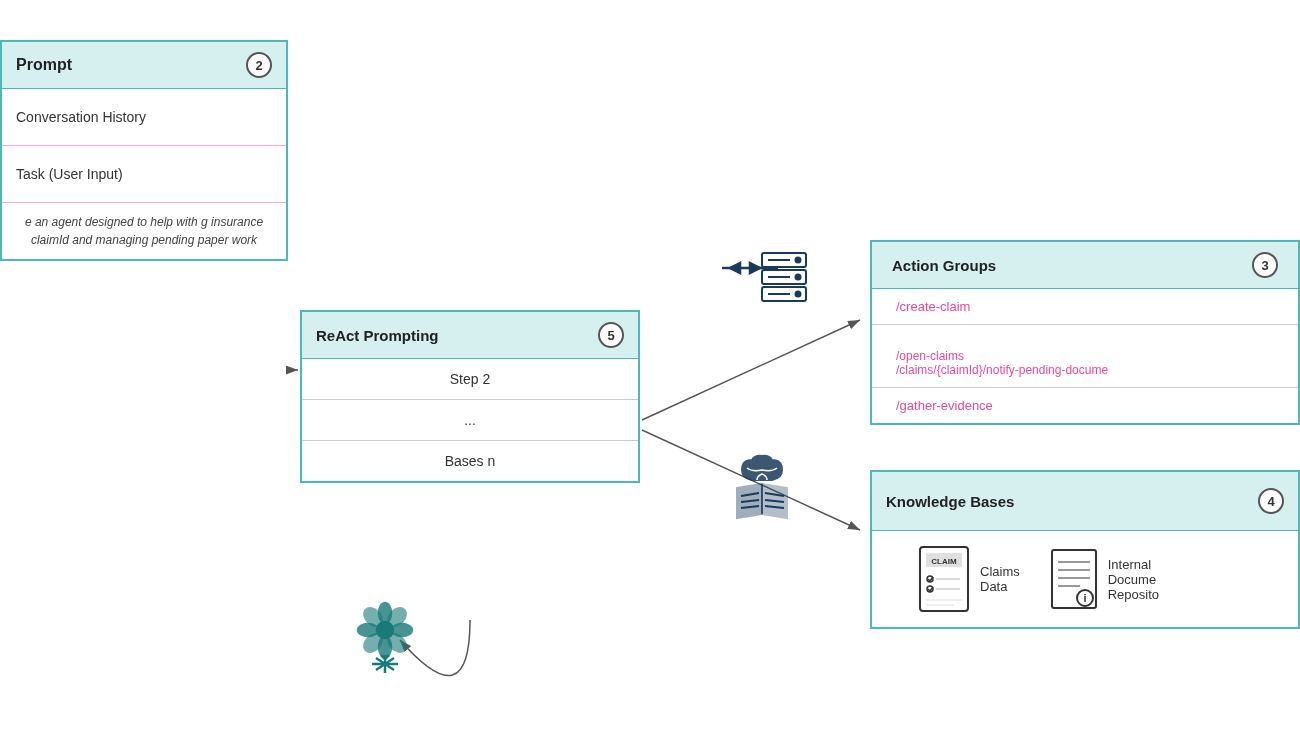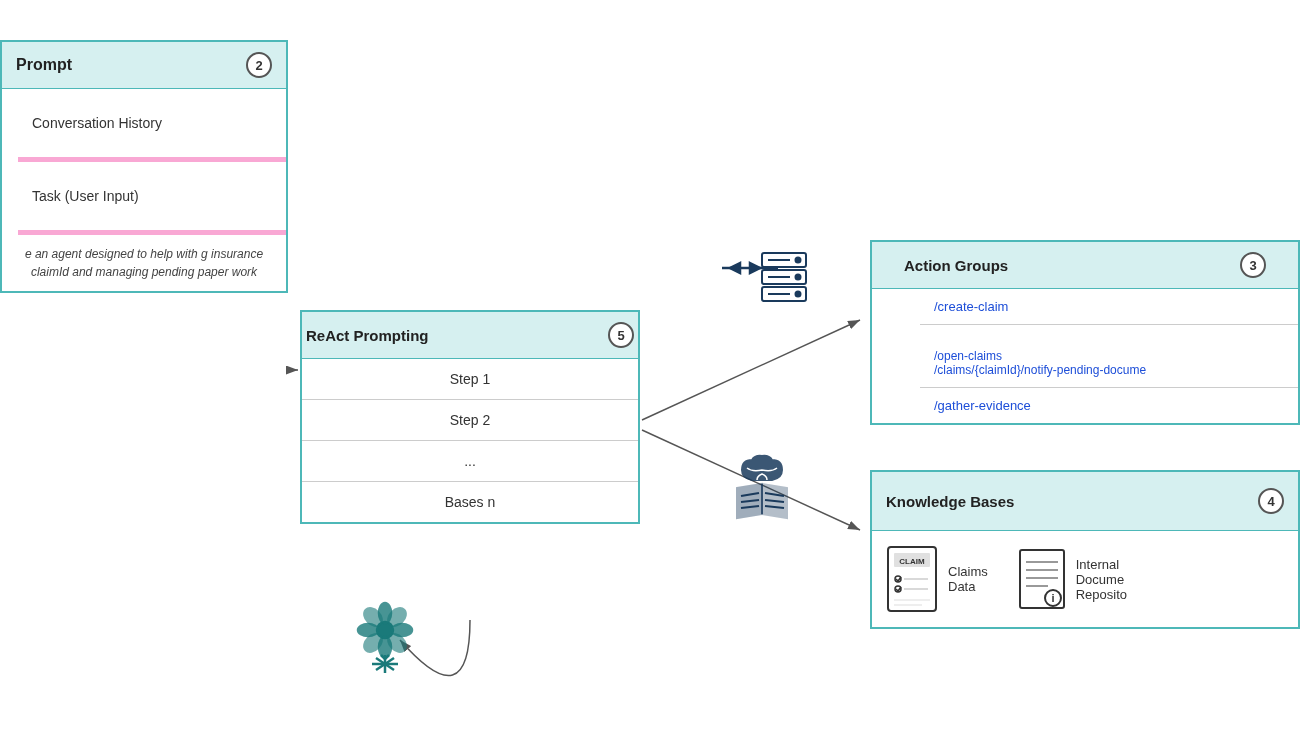--- a/index.html
+++ b/index.html
@@ -52,25 +52,24 @@
       height: 26px;
       border-radius: 50%;
       border: 2px solid #555;
       font-size: 13px;
       font-weight: bold;
       color: #333;
       background: #fff;
     }
 
     .prompt-row {
-      padding: 26px 14px;
-      border-bottom: 5px solid #f9a8d4;
+      padding: 20px 14px;
+      border-bottom: 1px solid #f9a8d4;
       font-size: 14px;
       color: #333;
-      margin-left: 16px;
     }
 
     .prompt-row.instructions {
       color: #00b0b0;
       font-style: italic;
       font-size: 14px;
     }
 
     .prompt-desc {
       padding: 10px 14px;
@@ -86,21 +85,21 @@
       position: absolute;
       left: 300px;
       top: 310px;
       width: 340px;
       border: 2px solid #4db8b8;
       background: #fff;
     }
 
     .react-header {
       background: #d6f0f0;
-      padding: 10px 4px;
+      padding: 10px 14px;
       display: flex;
       align-items: center;
       justify-content: space-between;
       border-bottom: 1px solid #4db8b8;
     }
 
     .react-header-title {
       font-weight: bold;
       font-size: 15px;
       color: #222;
@@ -123,39 +122,38 @@
       position: absolute;
       left: 870px;
       top: 240px;
       width: 430px;
       border: 2px solid #4db8b8;
       background: #fff;
     }
 
     .action-header {
       background: #d6f0f0;
-      padding: 10px 32px;
+      padding: 10px 20px;
       display: flex;
       align-items: center;
       justify-content: space-between;
       border-bottom: 1px solid #4db8b8;
     }
 
     .action-header-title {
       font-weight: bold;
       font-size: 15px;
       color: #222;
     }
 
     .action-row {
-      padding: 10px 14px;
+      padding: 10px 24px;
       border-bottom: 1px solid #ccc;
       font-size: 13px;
-      color: #1d4ed8;
-      margin-left: 48px;
+      color: #ec4899;
     }
 
     .action-row:last-child {
       border-bottom: none;
     }
 
     
     .kb-box {
       position: absolute;
       left: 870px;
@@ -178,20 +176,21 @@
       font-weight: bold;
       font-size: 15px;
       color: #222;
     }
 
     .kb-content {
       padding: 14px;
       display: flex;
       align-items: center;
       gap: 30px;
+      margin-left: 32px;
     }
 
     .kb-item {
       display: flex;
       align-items: center;
       gap: 10px;
     }
 
     .kb-item-label {
       font-size: 13px;
@@ -266,21 +265,20 @@
     <div class="prompt-desc">e an agent designed to help with
 g insurance claimId and managing
 pending paper work</div>
   </div>
 
   <div class="react-box">
     <div class="react-header">
       <span class="react-header-title">ReAct Prompting</span>
       <span class="badge">5</span>
     </div>
-    <div class="react-row">Step 1</div>
     <div class="react-row">Step 2</div>
     <div class="react-row">...</div>
     <div class="react-row">Bases n</div>
   </div>
 
   <div class="brain-icon">
     <svg width="80" height="80" viewBox="0 0 80 80">
 
       <g fill="none" stroke="#1a7a7a" stroke-width="2.5">
 

